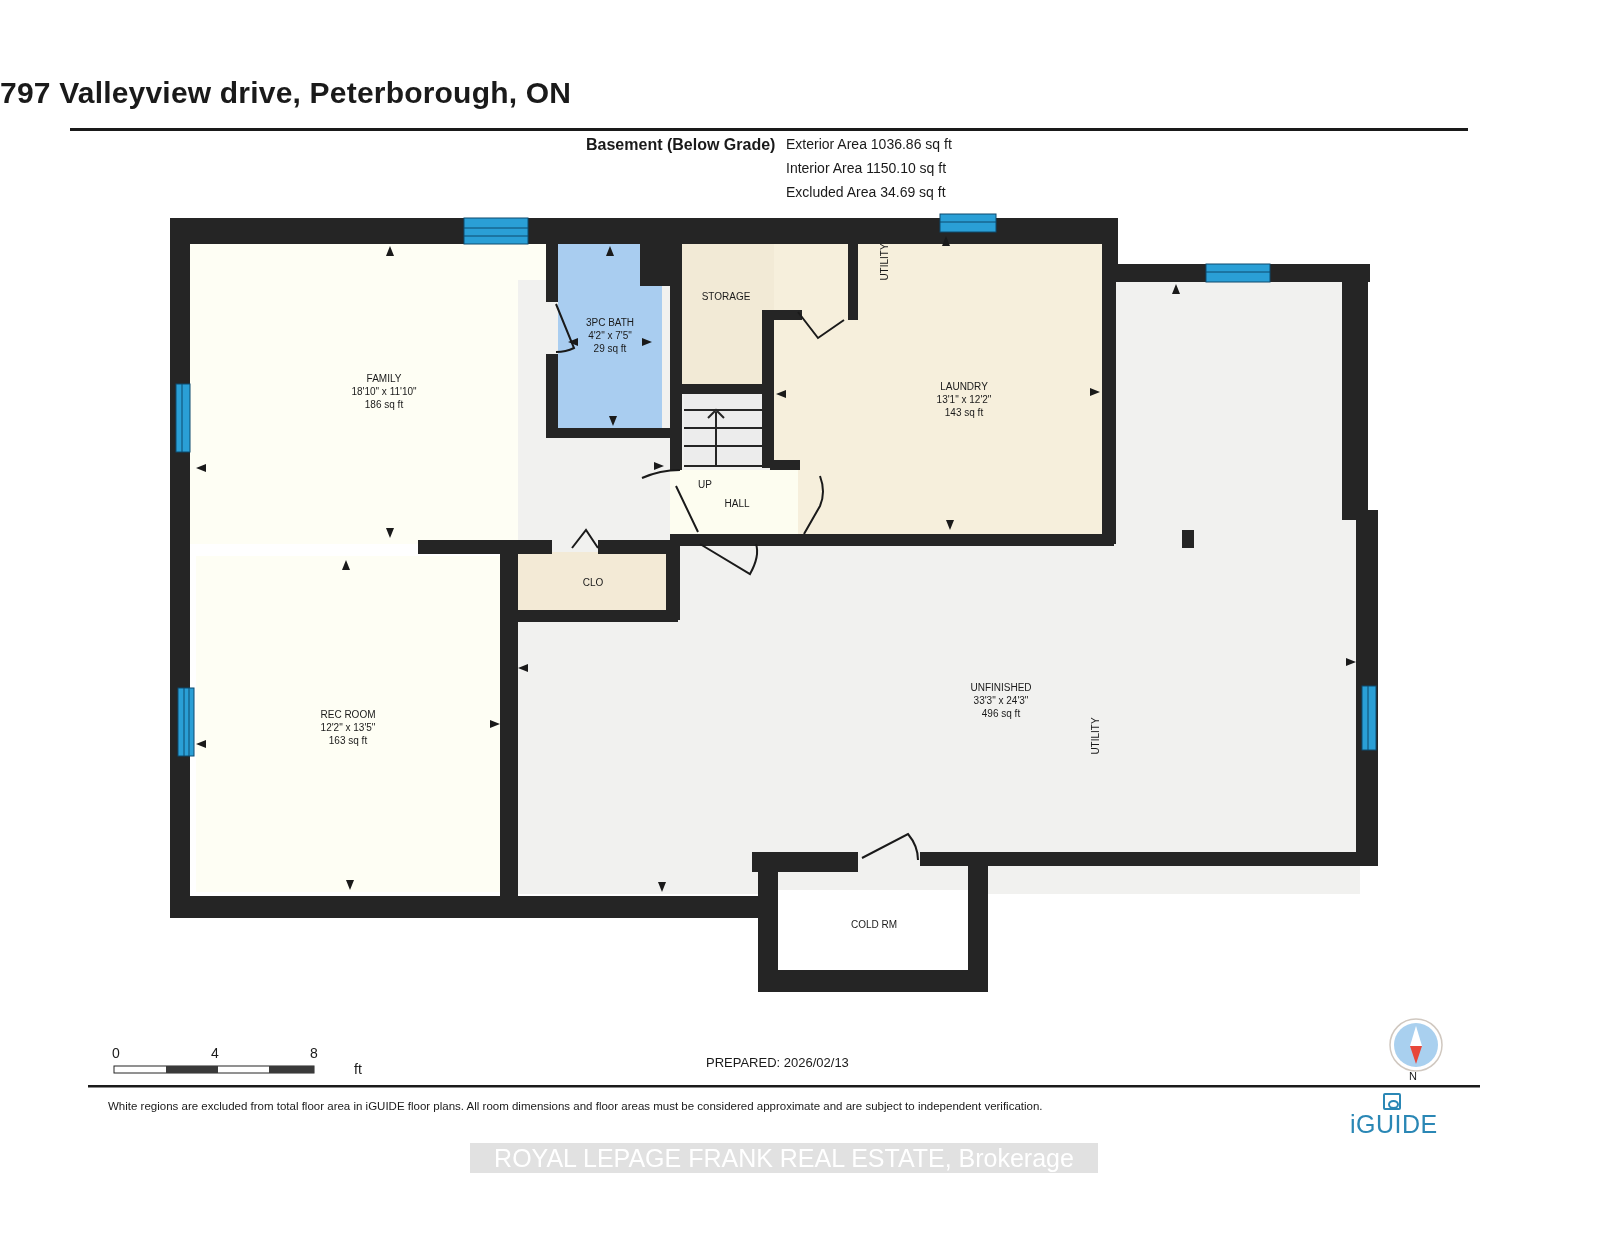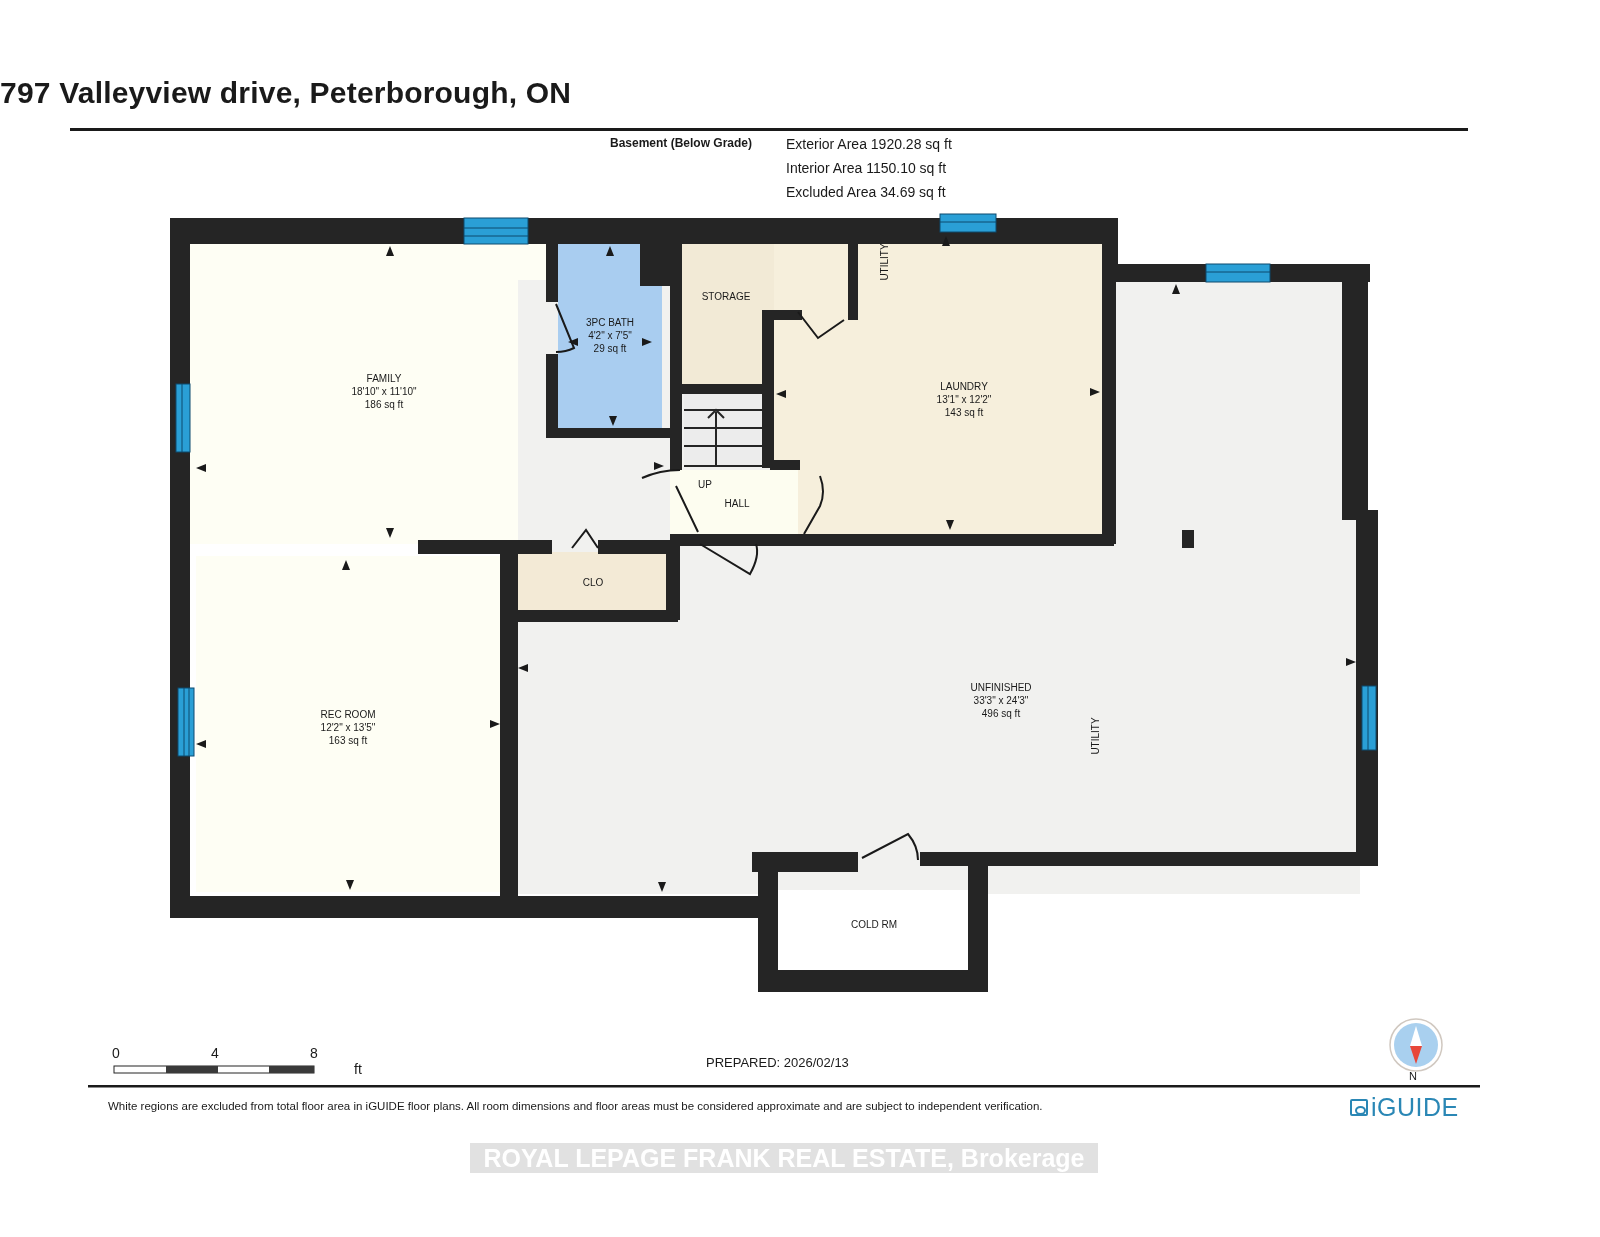--- a/index.html
+++ b/index.html
@@ -2,42 +2,42 @@
 <html><head>
   <meta charset="utf-8">
   <style>
     html, body { margin: 0; padding: 0; background: #ffffff; }
     body { width: 1600px; height: 1237px; position: relative; overflow: hidden;
            font-family: "Liberation Sans", sans-serif; color: #1a1a1a; }
     .abs { position: absolute; }
     .title { left: 0; width: 1560px; top: 76px; text-align: left;
              font-size: 30px; font-weight: bold; letter-spacing: 0.2px; }
     .rule { background: #1a1a1a; }
-    .floor-label { left: 610px; top: 136px; font-size: 12px; font-weight: bold; }
+    .floor-label { left: 586px; top: 136px; font-size: 16px; font-weight: bold; }
     .area-line { left: 786px; font-size: 14px; }
     svg.plan { position: absolute; left: 0; top: 0; }
     .room-lbl { font-family: "Liberation Sans", sans-serif; font-size: 10px; fill: #1a1a1a; text-anchor: middle; }
     .prepared { left: 706px; top: 1055px; font-size: 13px; }
     .disclaimer { left: 88px; top: 1100px; font-size: 11.5px; margin-left: 20px; }
-    .iguide { left: 1350px; top: 1093px; font-size: 25px; color: #2a87b5; letter-spacing: 0.5px; display: flex; align-items: center; }
+    .iguide { left: 1350px; top: 1093px; font-size: 25px; color: #2a87b5; letter-spacing: 0.5px; display: flex; align-items: center; flex-direction: column; }
     .iguide-box { width: 18px; height: 17px; border: 2.5px solid #2a87b5; border-radius: 2px; margin-right: 3px; position: relative; box-sizing: border-box; }
     .iguide-box::after { content: ""; position: absolute; left: 3px; top: 5px; width: 7px; height: 5px; border: 2px solid #2a87b5; border-radius: 50%; }
     .watermark { left: 470px; top: 1143px; height: 30px; width: 628px; background: rgba(200,200,200,0.55);
-                 color: #ffffff; font-size: 25px; line-height: 30px; text-align: center; white-space: nowrap; overflow: hidden; font-weight: bold; }
+                 color: #ffffff; font-size: 25px; line-height: 30px; text-align: center; white-space: nowrap; overflow: hidden; }
     .scale-lbl { font-size: 14px; }
     .compass-n { left: 1409px; top: 1070px; font-size: 11px; }
   </style>
 </head>
 <body>
 
 <div class="abs title">797 Valleyview drive, Peterborough, ON</div>
 <div class="abs rule" style="left:70px; top:128px; width:1398px; height:3px;"></div>
 
 <div class="abs floor-label">Basement (Below Grade)</div>
-<div class="abs area-line" style="top:136px;">Exterior Area 1920.28 sq ft</div>
+<div class="abs area-line" style="top:136px;">Exterior Area 1036.86 sq ft</div>
 <div class="abs area-line" style="top:160px;">Interior Area 1150.10 sq ft</div>
 <div class="abs area-line" style="top:184px;">Excluded Area 34.69 sq ft</div>
 
 <svg class="plan" width="1600" height="1237" viewBox="0 0 1600 1237">
 
   <g>
     <rect x="188" y="244" width="494" height="300" fill="#fefef4"></rect>
     <rect x="518" y="280" width="842" height="614" fill="#f1f1ef"></rect>
     <rect x="196" y="556" width="304" height="336" fill="#fefef4"></rect>
     <rect x="558" y="244" width="104" height="186" fill="#a9cdf0"></rect>

